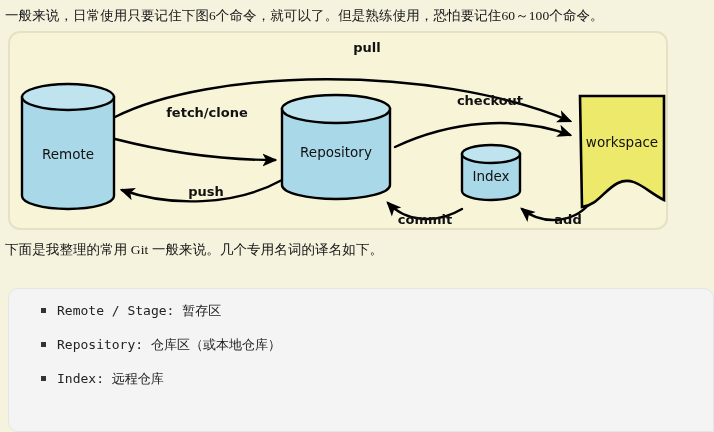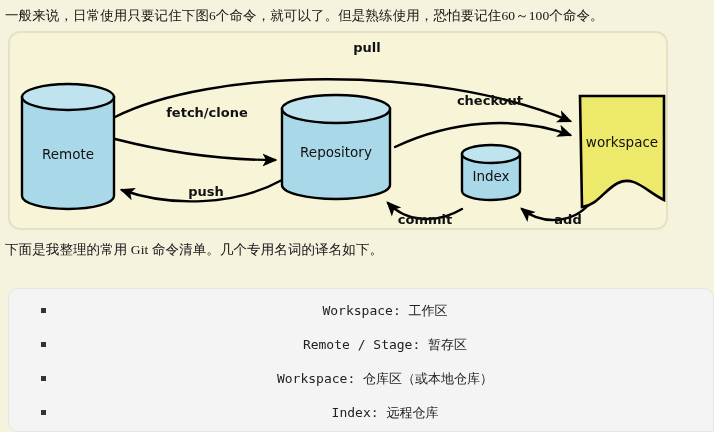--- a/index.html
+++ b/index.html
@@ -12,21 +12,20 @@
     background: #f5f2de;
     font-family: "Liberation Serif", "DejaVu Serif", serif;
     color: #1a1a1a;
     overflow: hidden;
     position: relative;
   }
   .page {
     position: relative;
     width: 714px;
     height: 308px;
-    text-align: center;
   }
   .para {
     position: absolute;
     font-family: "Liberation Serif", "DejaVu Serif", serif;
     font-size: 13.5px;
     line-height: 20px;
     color: #141414;
     letter-spacing: 0.1px;
     white-space: nowrap;
   }
@@ -167,24 +166,23 @@
 
       <text class="edge-label" x="357" y="15">pull</text>
       <text class="edge-label" x="197" y="80">fetch/clone</text>
       <text class="edge-label" x="196" y="159">push</text>
       <text class="edge-label" x="480" y="68">checkout</text>
       <text class="edge-label" x="415" y="187">commit</text>
       <text class="edge-label" x="558" y="187">add</text>
     </svg>
   </div>
 
-  <div class="para" id="para-list-intro">下面是我整理的常用 Git 命令清单。几个专用名词的译名如下。</div>
+  <div class="para" id="para-list-intro">下面是我整理的常用 Git 一般来说。几个专用名词的译名如下。</div>
 
   <div class="terms-panel">
     <ul class="terms-list">
-      <li>Workspace: 工作区</li>
       <li>Remote / Stage: 暂存区</li>
-      <li>Workspace: 仓库区（或本地仓库）</li>
+      <li>Repository: 仓库区（或本地仓库）</li>
       <li>Index: 远程仓库</li>
     </ul>
   </div>
 
 </div>
 
 </body></html>

